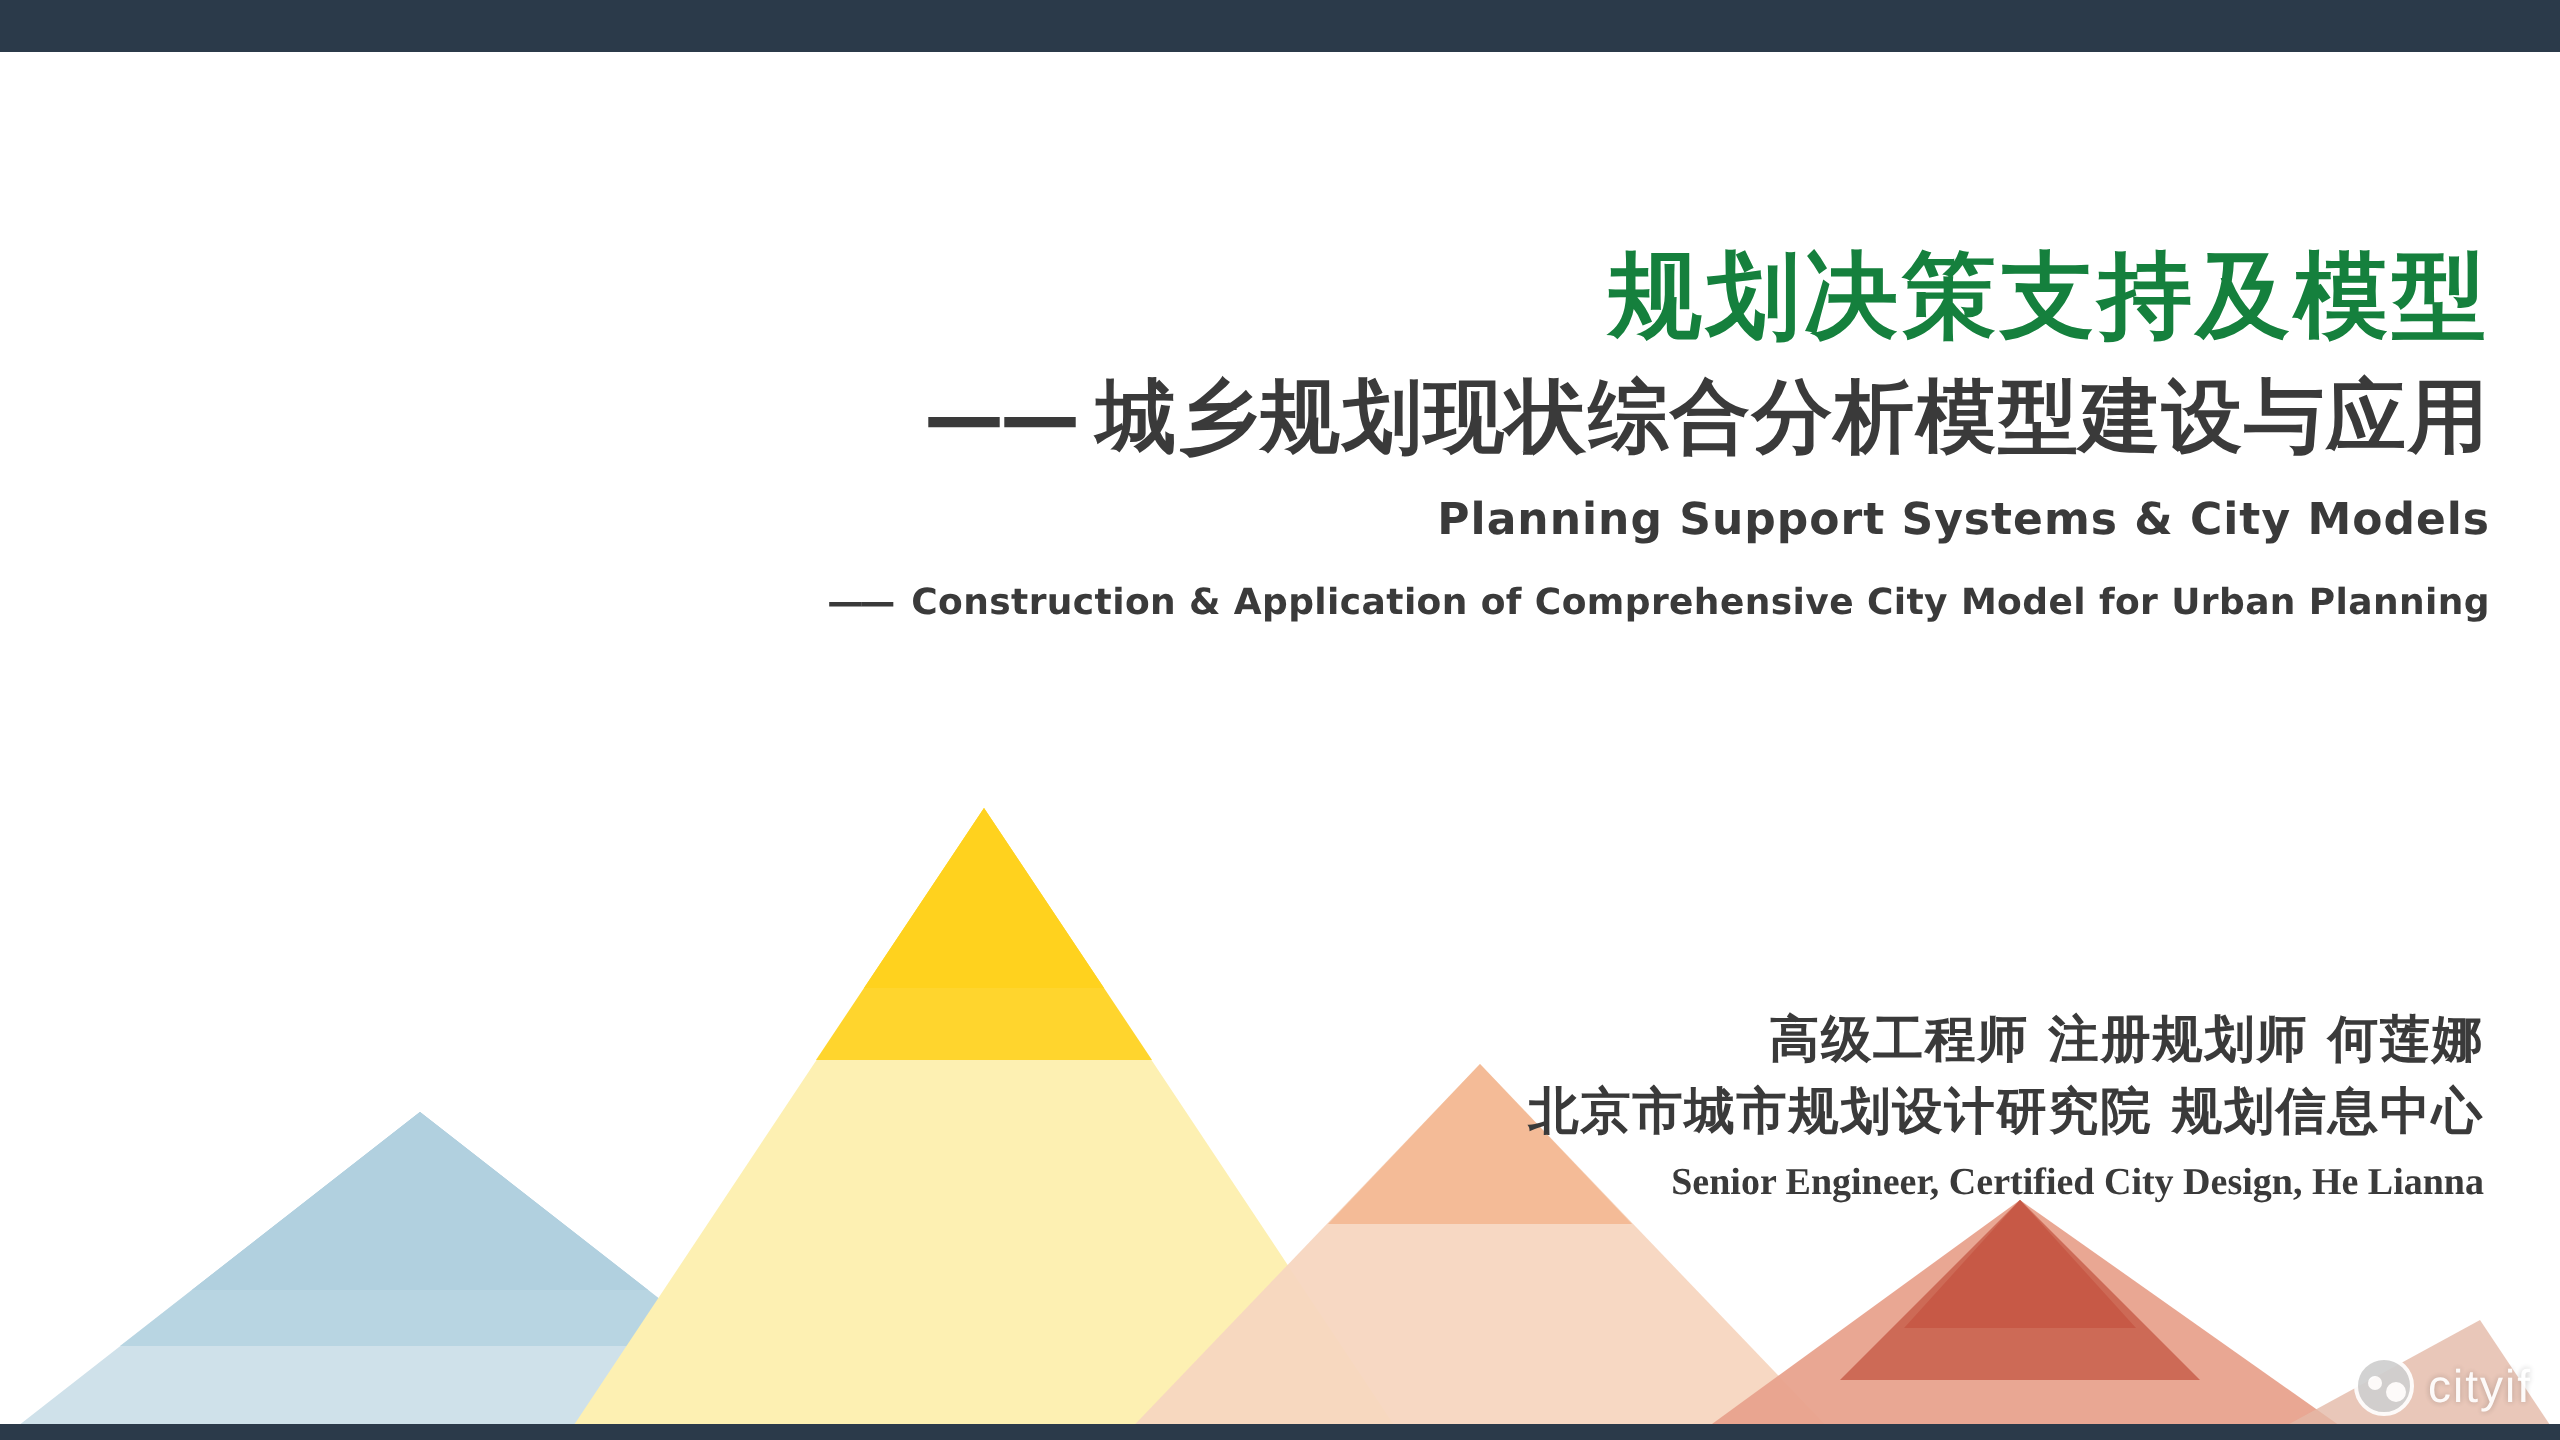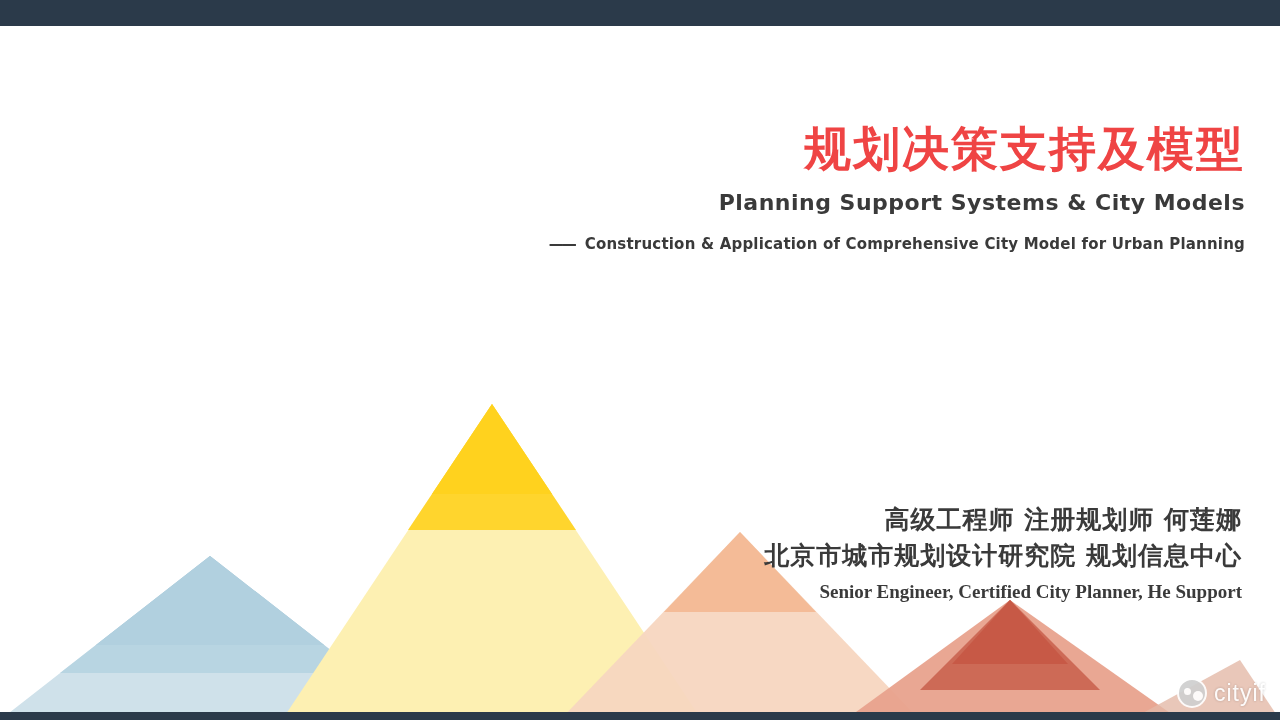--- a/index.html
+++ b/index.html
@@ -49,21 +49,21 @@
     width: 1245px;
     text-align: right;
     z-index: 5;
   }
   .title-cn-main {
     font-family: "DejaVu Sans", sans-serif;
     font-weight: bold;
     font-size: 47px;
     line-height: 62px;
     letter-spacing: 2px;
-    color: #ef4444;
+    color: #15803d;
     text-shadow: 1px 1px 0 rgba(255,255,255,0.6);
     margin-left: 32px;
   }
   .title-cn-sub {
     font-family: "DejaVu Sans", sans-serif;
     font-weight: bold;
     font-size: 40px;
     line-height: 58px;
     letter-spacing: 1px;
     color: #3a3a3a;
@@ -78,21 +78,21 @@
     font-weight: bold;
     font-size: 22px;
     line-height: 46px;
     letter-spacing: 0.5px;
     color: #3a3a3a;
     white-space: nowrap;
   }
   .title-en-sub {
     font-family: "DejaVu Sans", sans-serif;
     font-weight: bold;
-    font-size: 15px;
+    font-size: 18px;
     line-height: 36px;
     letter-spacing: 0.2px;
     color: #3a3a3a;
     white-space: nowrap;
   }
 
   
   .authors {
     position: absolute;
     right: 38px;
@@ -194,30 +194,33 @@
 
     <polygon points="1010,600 845,720 1180,720" fill="#e8a28d" opacity="0.95"></polygon>
     <polygon points="1010,600 952,664 1068,664" fill="#c0392b"></polygon>
     <polygon points="1010,600 920,690 1100,690" fill="#c85f4b" opacity="0.85"></polygon>
 
     <polygon points="1240,660 1130,720 1280,720" fill="#e3b9a8" opacity="0.8"></polygon>
   </svg>
 
   <div class="titles">
     <div class="title-cn-main">规划决策支持及模型</div>
+    <div class="title-cn-sub">
+      <span class="dash-cn">——</span><span>城乡规划现状综合分析模型建设与应用</span>
+    </div>
     <div class="title-en-main">Planning Support Systems &amp; City Models</div>
     <div class="title-en-sub">
       <span class="dash-cn">——</span><span>Construction &amp; Application of Comprehensive City Model for Urban Planning</span>
     </div>
   </div>
 
   <div class="authors">
     <div class="author-cn">高级工程师  注册规划师  何莲娜</div>
     <div class="author-cn">北京市城市规划设计研究院  规划信息中心</div>
-    <div class="author-en">Senior Engineer, Certified City Planner, He Support</div>
+    <div class="author-en">Senior Engineer, Certified City Design, He Lianna</div>
   </div>
 
   <div class="watermark">
     <div class="wm-logo"></div>
     <div class="wm-text">cityif</div>
   </div>
 
   <div class="bar-bottom"></div>
 </div>
 

